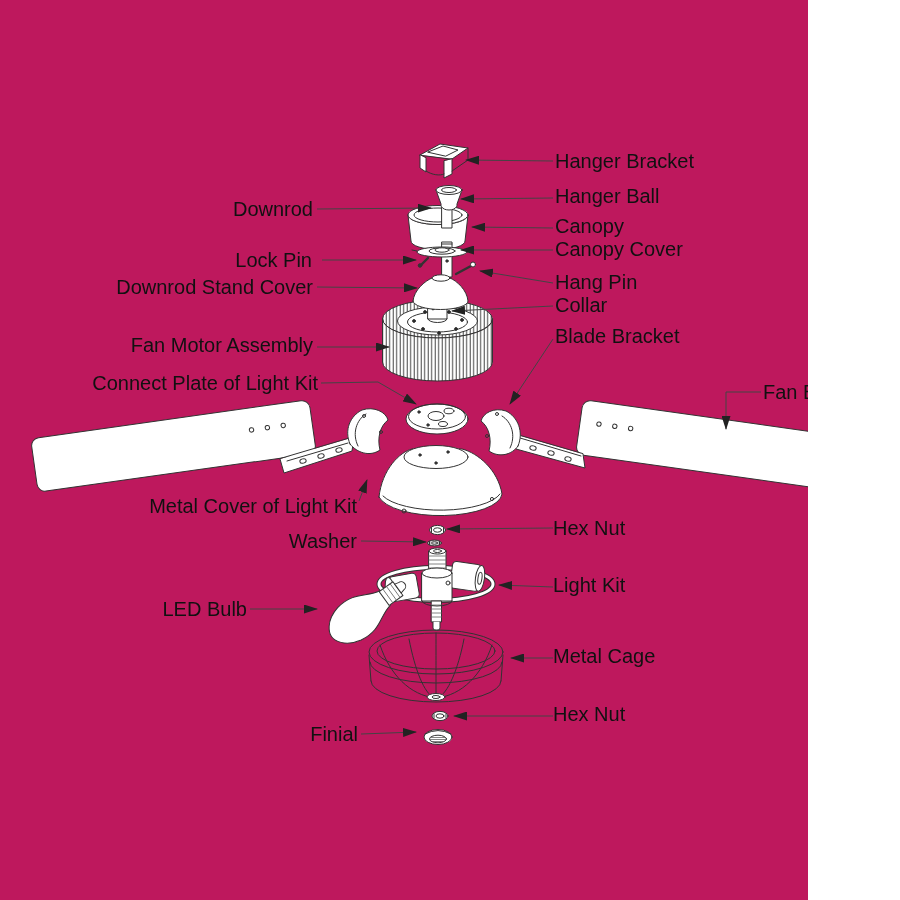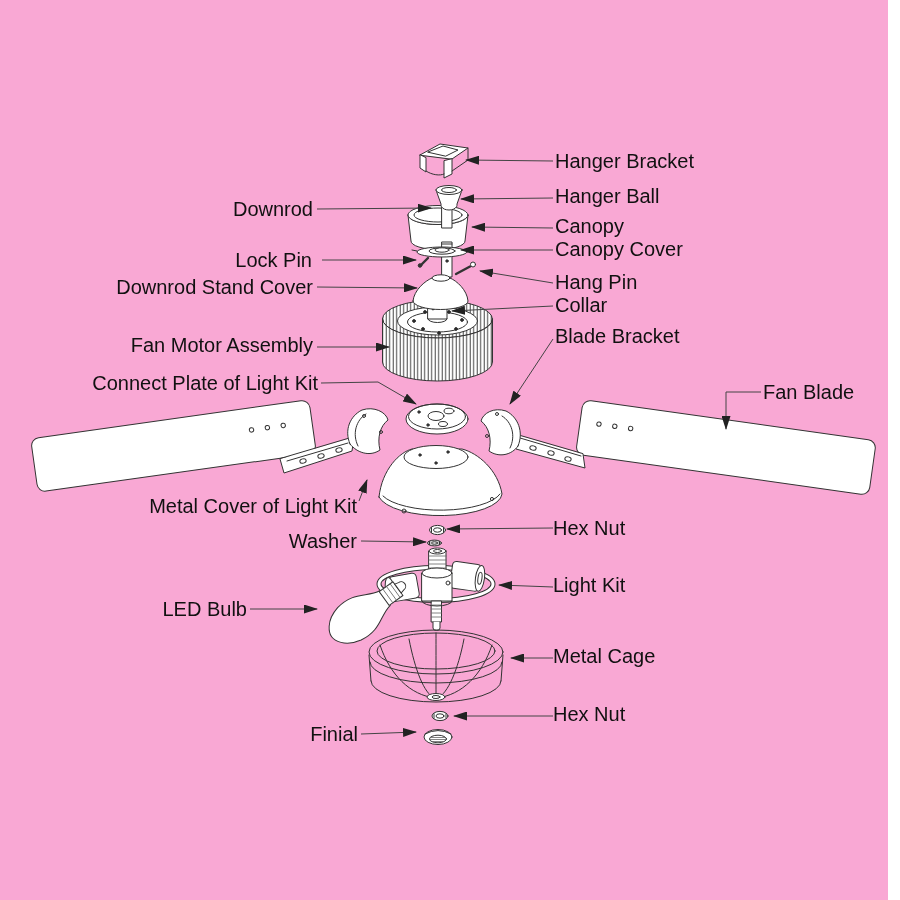--- a/index.html
+++ b/index.html
@@ -1,16 +1,16 @@
 <!DOCTYPE html>
 <html><head>
 <meta charset="utf-8">
 <style>
   html,body{margin:0;padding:0;background:#fff;}
-  .stage{position:relative;width:888px;height:900px;background:#f9a8d4;overflow:hidden;
+  .stage{position:relative;width:808px;height:900px;background:#be185d;overflow:hidden;
          font-family:"Liberation Sans","DejaVu Sans",sans-serif;}
   svg{display:block}
   .lbl{font-family:"Liberation Sans","DejaVu Sans",sans-serif;font-size:20px;fill:#111;}
   .leader{stroke:#444;stroke-width:1;fill:none;}
   g.part{stroke:#333;stroke-width:1;fill:#fff;stroke-linejoin:round;stroke-linecap:round;}
   .thin{stroke:#666;stroke-width:.8;}
 </style>
 </head>
 <body>
 

